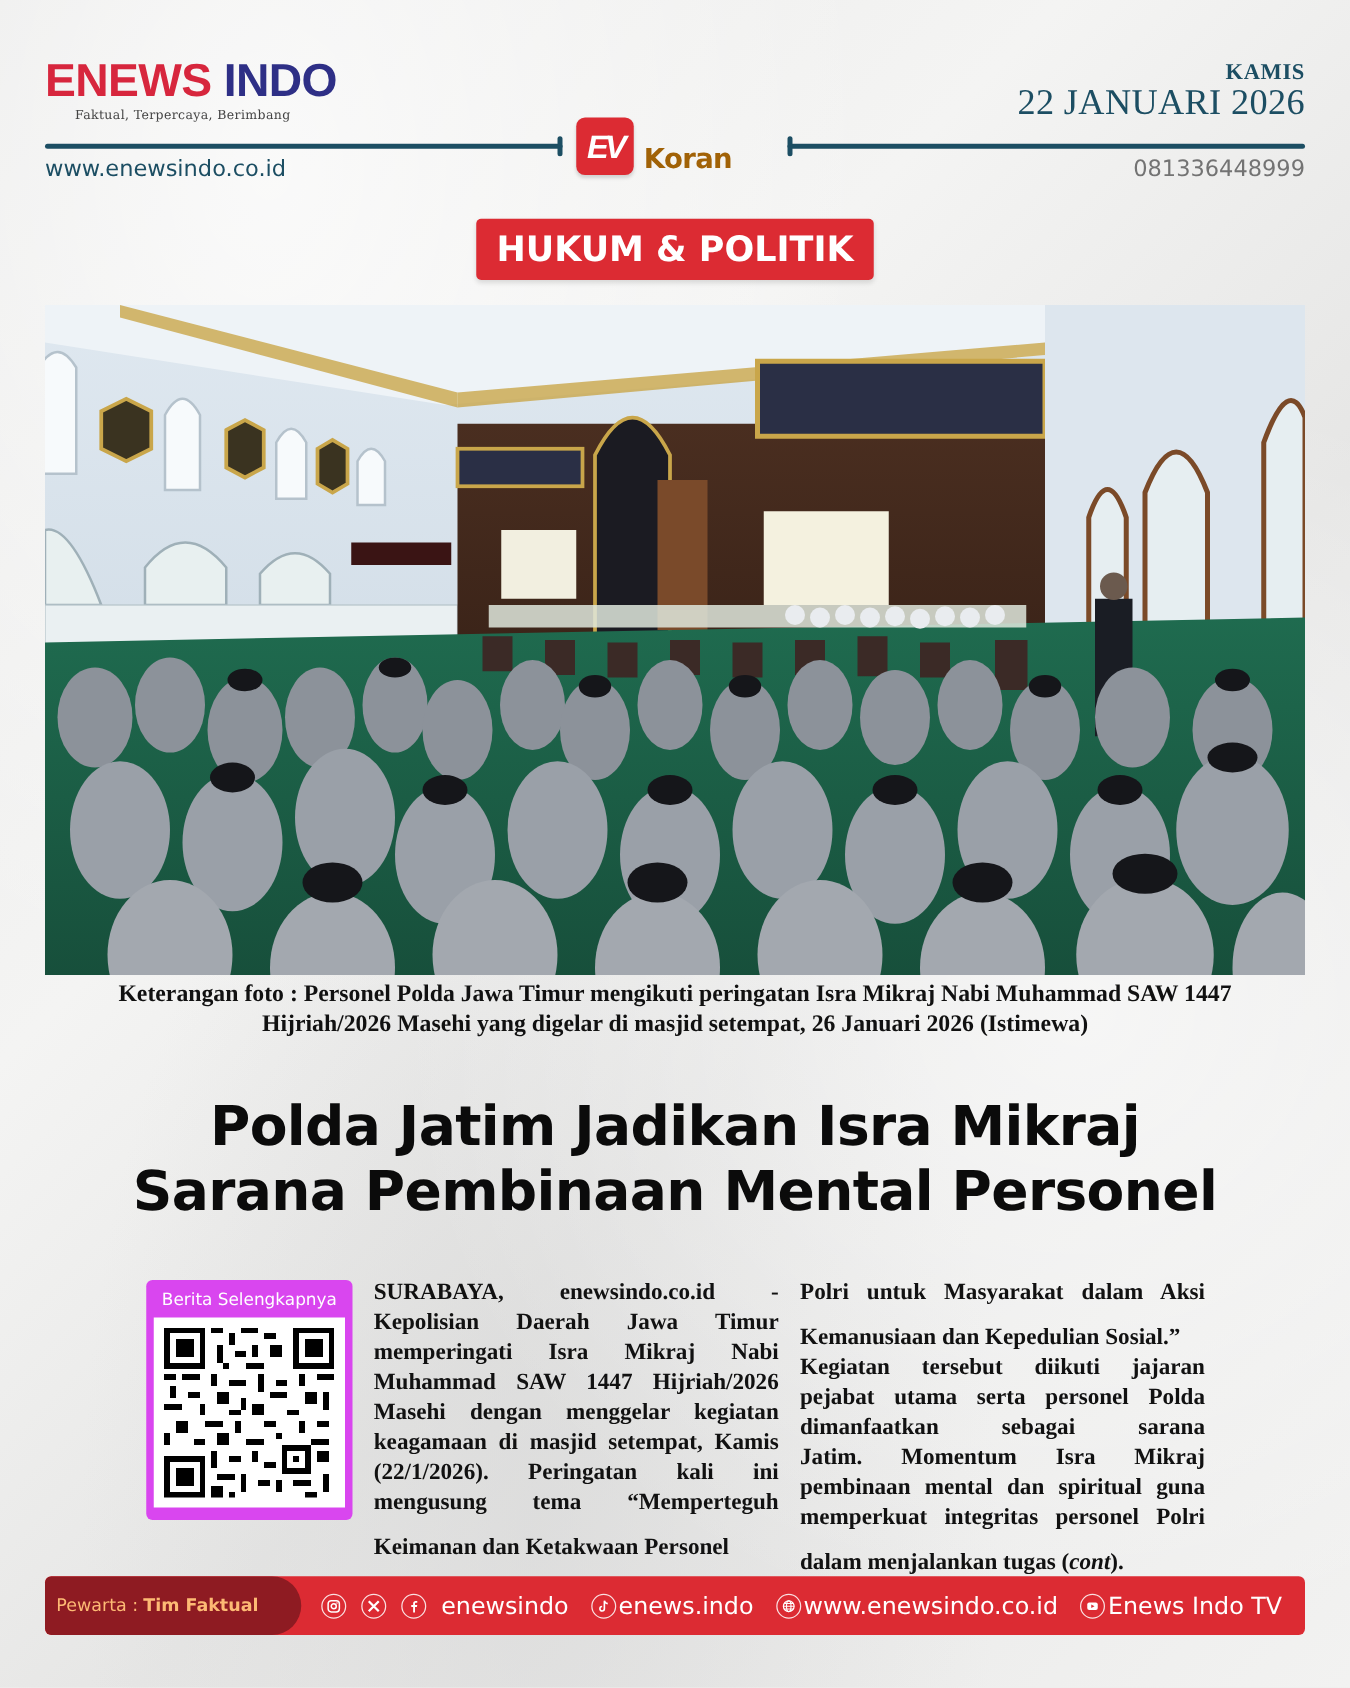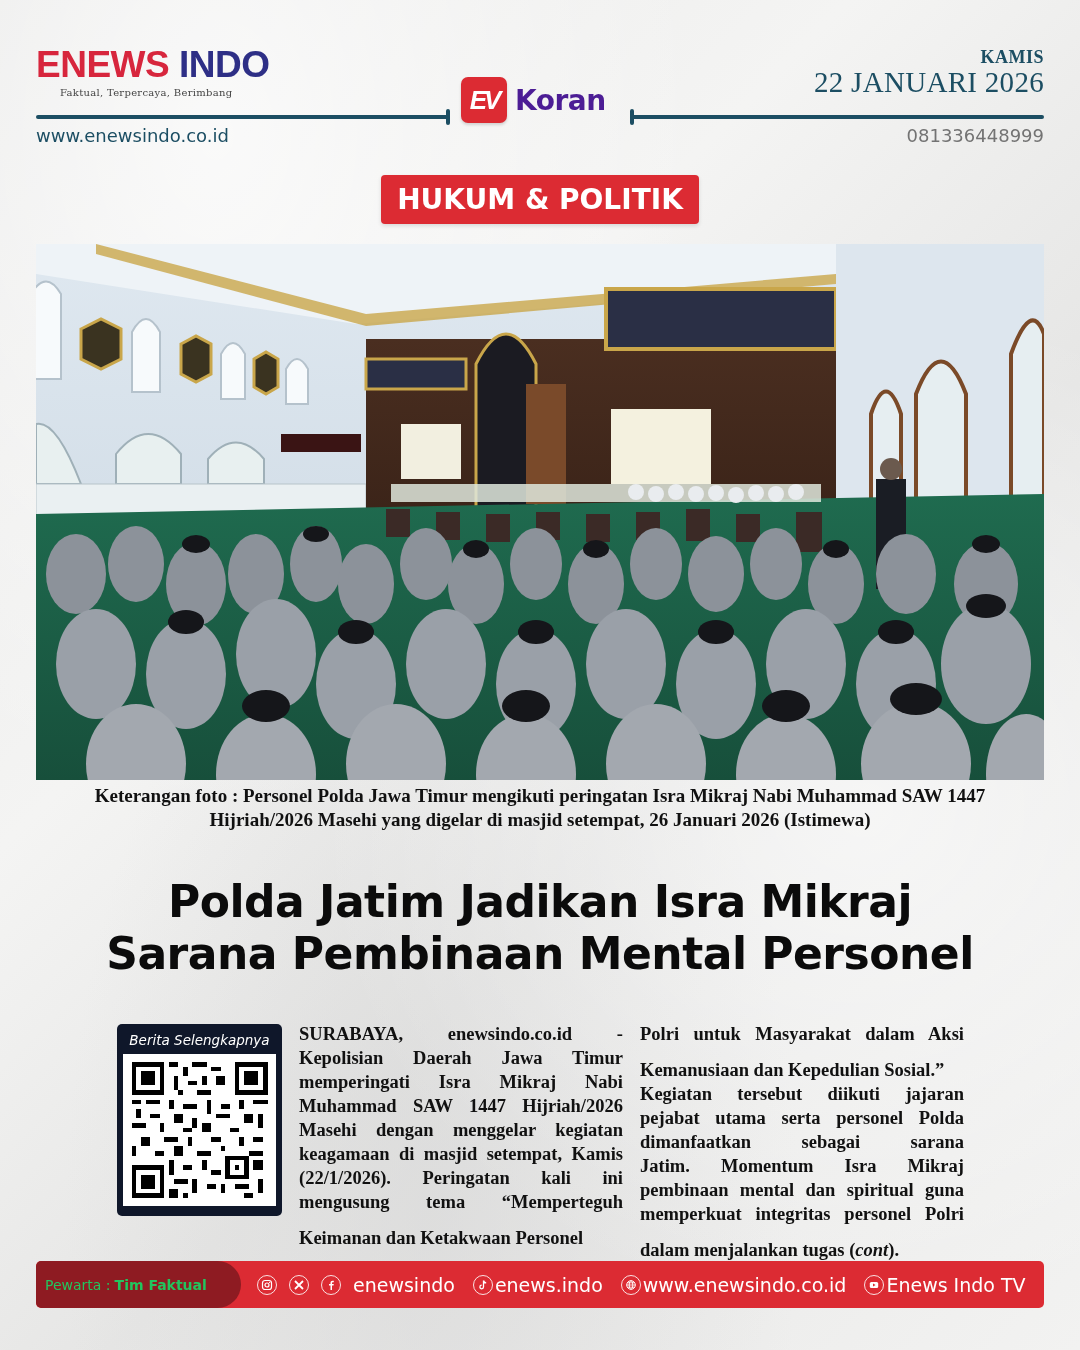--- a/index.html
+++ b/index.html
@@ -36,30 +36,30 @@
     }
     .header-line.left { left: 36px; width: 414px; }
     .header-line.right { left: 630px; width: 414px; }
     .header-line.left::after, .header-line.right::before {
       content: ""; position: absolute; top: -6px; width: 4px; height: 16px; background: #1c4e63; border-radius: 2px;
     }
     .header-line.left::after { right: 0; }
     .header-line.right::before { left: 0; }
 
     .koran {
-      position: absolute; left: 461px; top: 77px; display: flex; align-items: center; gap: 8px;
+      position: absolute; left: 461px; top: 94px; display: flex; align-items: flex-end; gap: 8px;
     }
     .koran-logo {
       width: 46px; height: 46px; background: #dc2b33; border-radius: 7px;
       display: flex; align-items: center; justify-content: center;
       color: #fff; font-weight: 700; font-style: italic; font-size: 26px; letter-spacing: -3px;
       box-shadow: 0 2px 3px rgba(0,0,0,0.15);
     }
     .koran-text {
-      font-family: "DejaVu Sans", sans-serif; font-weight: 700; font-size: 28px; color: #4c1d95;
+      font-family: "DejaVu Sans", sans-serif; font-weight: 700; font-size: 22px; color: #a16207;
       letter-spacing: -0.5px;
     }
 
     .website-top {
       position: absolute; left: 36px; top: 125px;
       font-family: "DejaVu Sans", sans-serif; font-size: 18px; color: #1c4e63; font-weight: 500;
     }
     .phone-top {
       position: absolute; right: 36px; top: 125px;
       font-family: "DejaVu Sans", sans-serif; font-size: 18px; color: #737373;
@@ -95,21 +95,21 @@
     
     .headline {
       position: absolute; left: 40px; top: 876px; width: 1000px; text-align: center;
       font-family: "DejaVu Sans", sans-serif; font-weight: 700; font-size: 44px; line-height: 52px;
       color: #0b0b0b; letter-spacing: -0.5px;
     }
 
     
     .qr-card {
       position: absolute; left: 117px; top: 1024px; width: 165px; height: 192px;
-      background: #0f172a; border-radius: 5px; padding: 6px 6px 6px 6px; font-style: italic;
+      background: #d946ef; border-radius: 5px; padding: 6px 6px 6px 6px;
     }
     .qr-title {
       color: #fff; font-family: "DejaVu Sans", sans-serif; font-size: 13.5px; text-align: center;
       height: 22px; line-height: 20px;
     }
     .qr-box {
       background: #fff; width: 153px; height: 152px; margin-top: 2px; padding: 8px;
     }
     .qr-box svg { width: 137px; height: 136px; display: block; }
 
@@ -127,21 +127,21 @@
     
     .footer {
       position: absolute; left: 36px; top: 1261px; width: 1008px; height: 47px;
       background: #dc2b33; border-radius: 5px; overflow: hidden;
       display: flex; align-items: center;
     }
     .footer-author {
       height: 100%; width: 205px; background: #8e1b22;
       border-radius: 5px 24px 24px 5px;
       display: flex; align-items: center; padding-left: 9px;
-      font-family: "DejaVu Sans", sans-serif; font-size: 14px; color: #22c55e;
+      font-family: "DejaVu Sans", sans-serif; font-size: 14px; color: #fdba74;
       flex-shrink: 0;
     }
     .footer-author b { font-weight: 700; margin-left: 4px; }
     .footer-item {
       display: flex; align-items: center; color: #fff;
       font-family: "DejaVu Sans", sans-serif; font-size: 19px;
       margin-left: 18px;
     }
     .social-icon {
       width: 20px; height: 20px; border: 1.3px solid rgba(255,255,255,0.85); border-radius: 50%;

